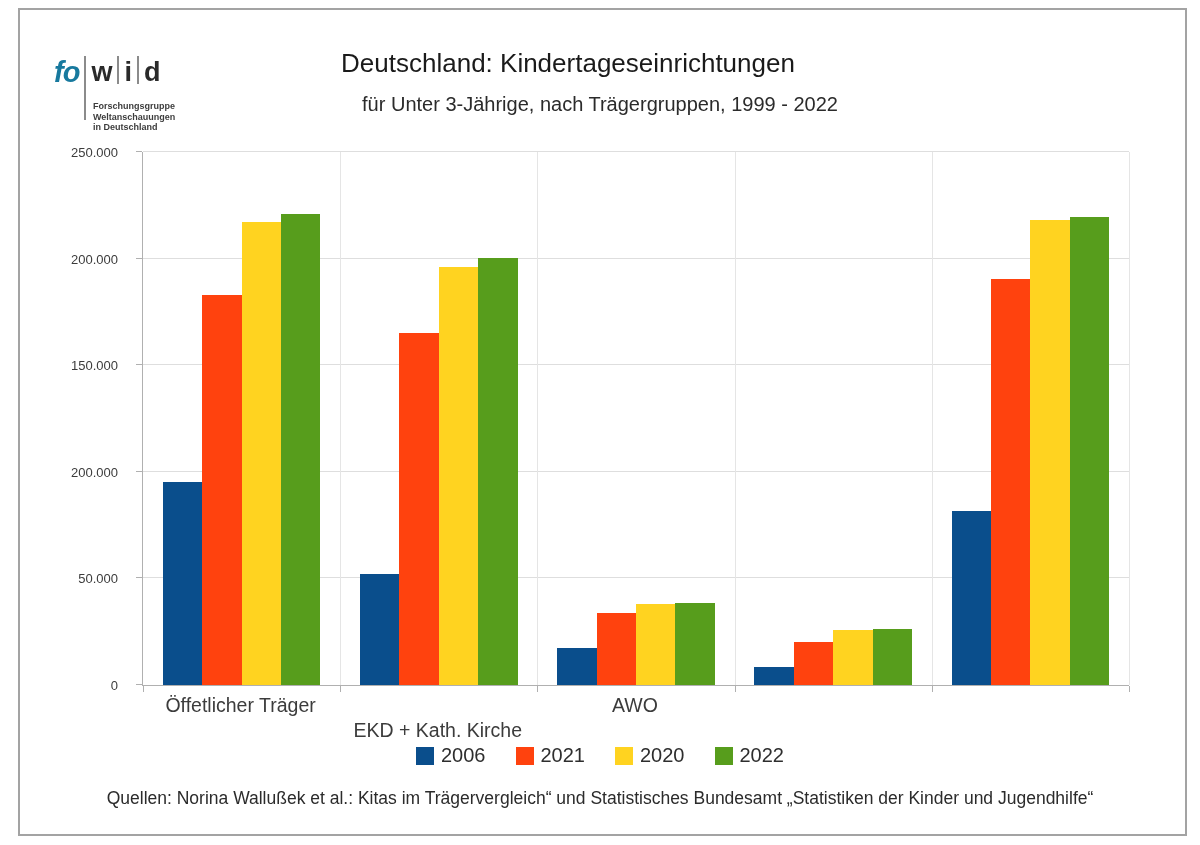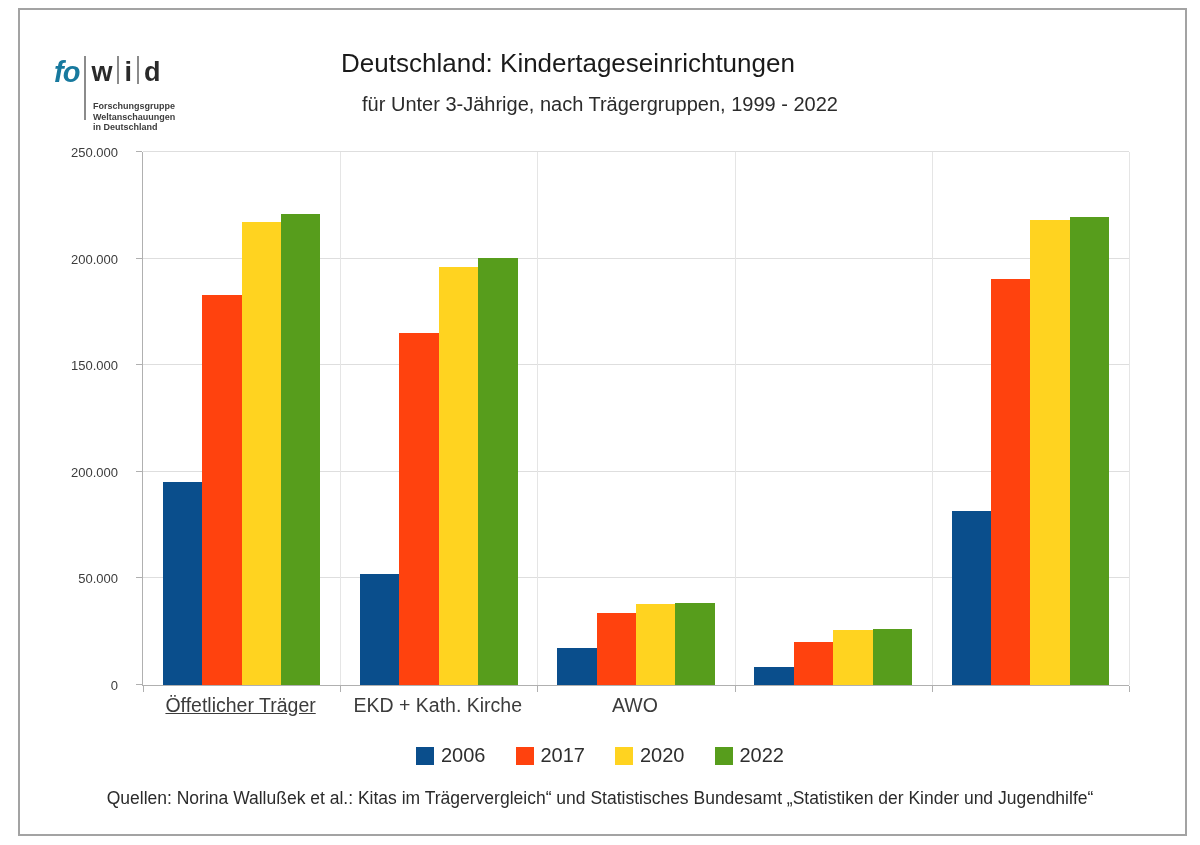--- a/index.html
+++ b/index.html
@@ -122,32 +122,32 @@
     <div class="bar" style="left: 50%; height: 15.2%; background: rgb(255, 211, 32);"></div>
     <div class="bar" style="left: 70%; height: 10.4%; background: rgb(255, 211, 32);"></div>
     <div class="bar" style="left: 90%; height: 87.2%; background: rgb(255, 211, 32);"></div>
     <div class="bar" style="left: 14%; height: 88.4%; background: rgb(87, 157, 28);"></div>
     <div class="bar" style="left: 34%; height: 80.2%; background: rgb(87, 157, 28);"></div>
     <div class="bar" style="left: 54%; height: 15.4%; background: rgb(87, 157, 28);"></div>
     <div class="bar" style="left: 74%; height: 10.6%; background: rgb(87, 157, 28);"></div>
     <div class="bar" style="left: 94%; height: 87.8%; background: rgb(87, 157, 28);"></div>
   </div>
 <div class="xaxis">
-    <div class="xlabel" style="left: 0%; text-decoration: underline;">Öffetlicher Träger</div>
-    <div class="xlabel" style="left: 20%;">EKD + Kath. Kirche</div>
+    <div class="xlabel" style="left: 0%;">Öffetlicher Träger</div>
+    <div class="xlabel" style="left: 20%; margin-top: 25px;">EKD + Kath. Kirche</div>
     <div class="xlabel" style="left: 40%;">AWO</div>
   </div>
 <div class="legend">
     <div class="legend-item">
       <div class="swatch" style="background: rgb(10, 78, 140);"></div>
       <div class="legend-label">2006</div>
     </div>
     <div class="legend-item">
       <div class="swatch" style="background: rgb(255, 66, 14);"></div>
-      <div class="legend-label">2017</div>
+      <div class="legend-label">2021</div>
     </div>
     <div class="legend-item">
       <div class="swatch" style="background: rgb(255, 211, 32);"></div>
       <div class="legend-label">2020</div>
     </div>
     <div class="legend-item">
       <div class="swatch" style="background: rgb(87, 157, 28);"></div>
       <div class="legend-label">2022</div>
     </div>
   </div>

